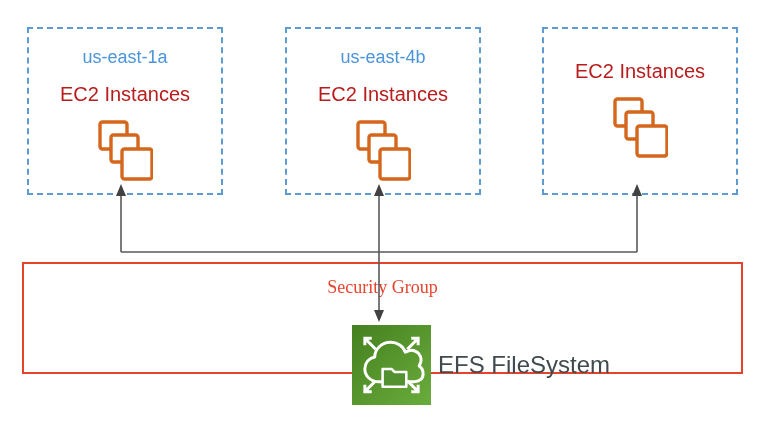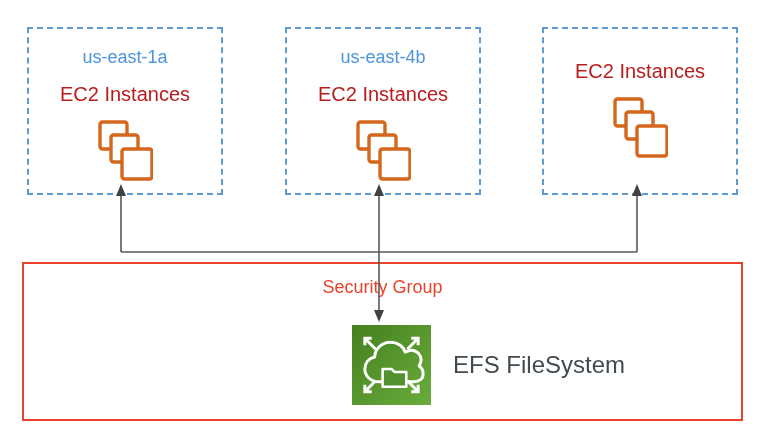--- a/index.html
+++ b/index.html
@@ -44,43 +44,44 @@
     white-space: nowrap;
   }
   .ec2-stack { margin-top: 15px; width: 56px; height: 62px; }
 
   
   .sg-box {
     position: absolute;
     left: 22px;
     top: 262px;
     width: 721px;
-    height: 159px;
+    height: 112px;
     border: 2px solid #E7432C;
     box-sizing: border-box;
+    font-family: Liberation Serif, serif;
   }
   .sg-label {
     position: absolute;
     left: 0;
     right: 0;
     top: 12px;
     text-align: center;
     color: #E7432C;
     font-size: 18px;
     line-height: 22px;
   }
 
   
   .efs-row {
     position: absolute;
     left: 352px;
     top: 325px;
     display: flex;
     align-items: center;
-    gap: 22px;
+    gap: 7px;
   }
   .efs-icon {
     width: 79px;
     height: 80px;
     background: linear-gradient(135deg, #45801F 0%, #6AAC3C 100%);
     flex: 0 0 auto;
   }
   .efs-label {
     color: #414A4F;
     font-size: 24px;

